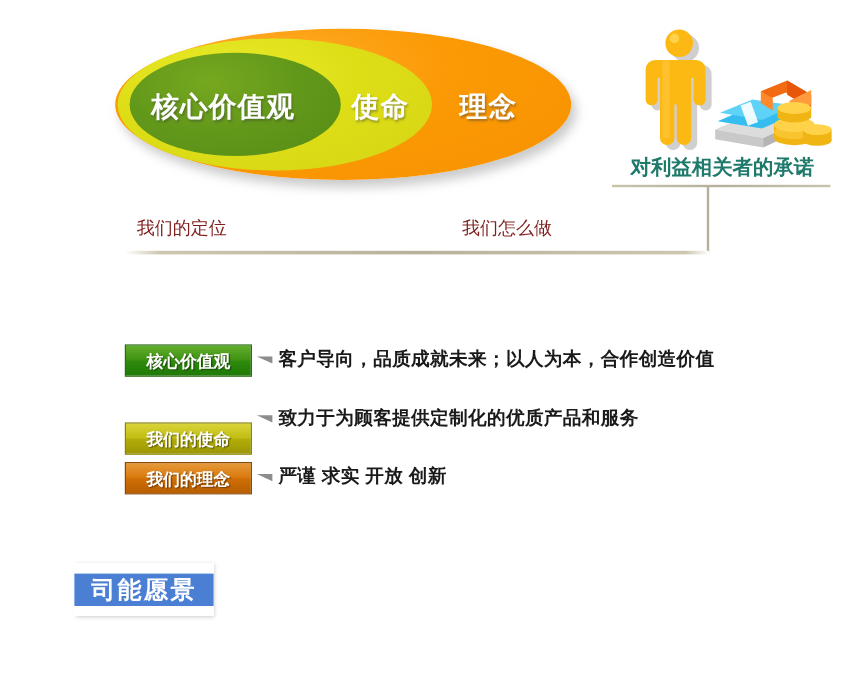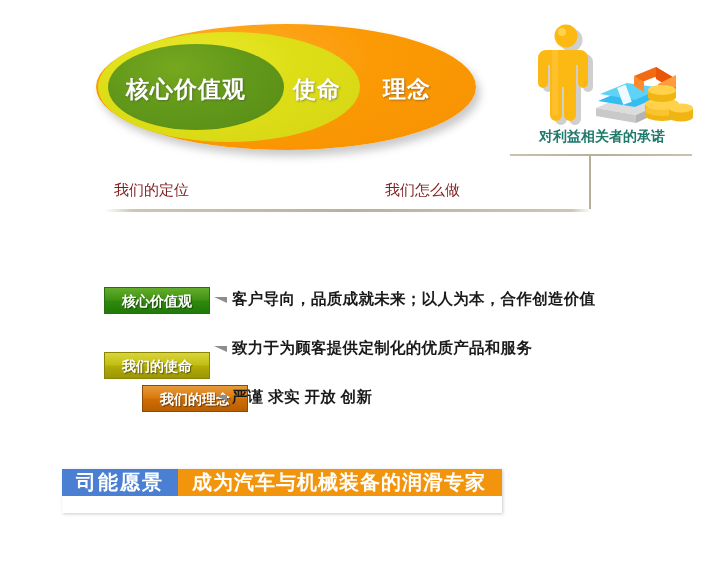--- a/index.html
+++ b/index.html
@@ -80,21 +80,21 @@
     width: 186px;
     height: 108px;
   }
   #stake-caption {
     position: absolute;
     left: 6px;
     top: 106px;
     width: 176px;
     text-align: center;
     color: #1f7a6b;
-    font-size: 14px;
+    font-size: 17px;
     font-weight: bold;
     white-space: nowrap;
   }
 
   
   #bracket-top {
     position: absolute;
     left: 510px;
     top: 154px;
     width: 182px;
@@ -161,21 +161,20 @@
     border: 1px solid #2b6d12;
   }
   .tag-yellow {
     background: linear-gradient(to bottom, #d9d53a 0%, #c2bd12 48%, #b2ad08 52%, #9b9605 100%);
     border: 1px solid #8a8504;
     margin-top: 16px;
   }
   .tag-orange {
     background: linear-gradient(to bottom, #e69a3a 0%, #d9790c 48%, #cf6e05 52%, #b85f02 100%);
     border: 1px solid #8c4a05;
-    margin-left: 38px;
   }
 
   .value-arrow {
     position: absolute;
     left: 110px;
     top: 10px;
     width: 0;
     height: 0;
     border-top: 6px solid #8d8d8d;
     border-bottom: 6px solid transparent;
@@ -195,21 +194,21 @@
     text-align: center;
   }
 
   
   #vision {
     position: absolute;
     left: 62px;
     top: 469px;
     height: 44px;
     display: flex;
-    align-items: flex-start;
+    align-items: center;
     box-shadow: 1px 1px 3px rgba(140,140,140,0.45);
   }
   #vision-tag {
     background: #4a7fd4;
     color: #ffffff;
     font-size: 20px;
     font-weight: bold;
     letter-spacing: 2px;
     padding: 0 14px;
     display: flex;
@@ -309,16 +308,15 @@
   </div>
 
   <div class="value-row" id="value-row-2">
     <div class="value-tag tag-orange">我们的理念</div>
     <div class="value-arrow"></div>
     <div class="value-text">严谨 求实 开放 创新</div>
   </div>
 
   <div id="vision">
     <div id="vision-tag">司能愿景</div>
-    <div id="vision-text">成为汽车与机械装备的润滑专家</div>
   </div>
 
 </div>
 
 </body></html>

